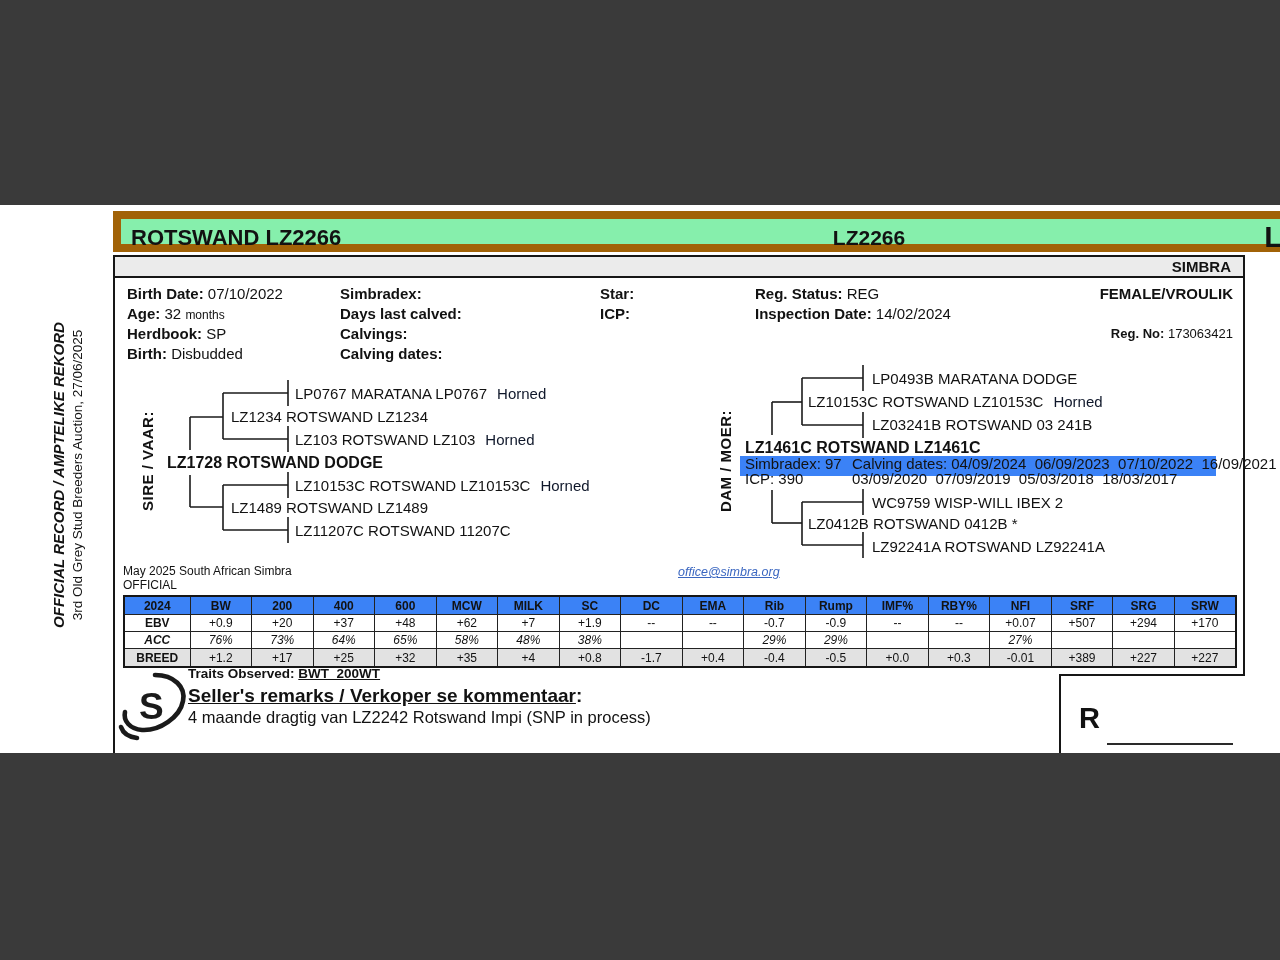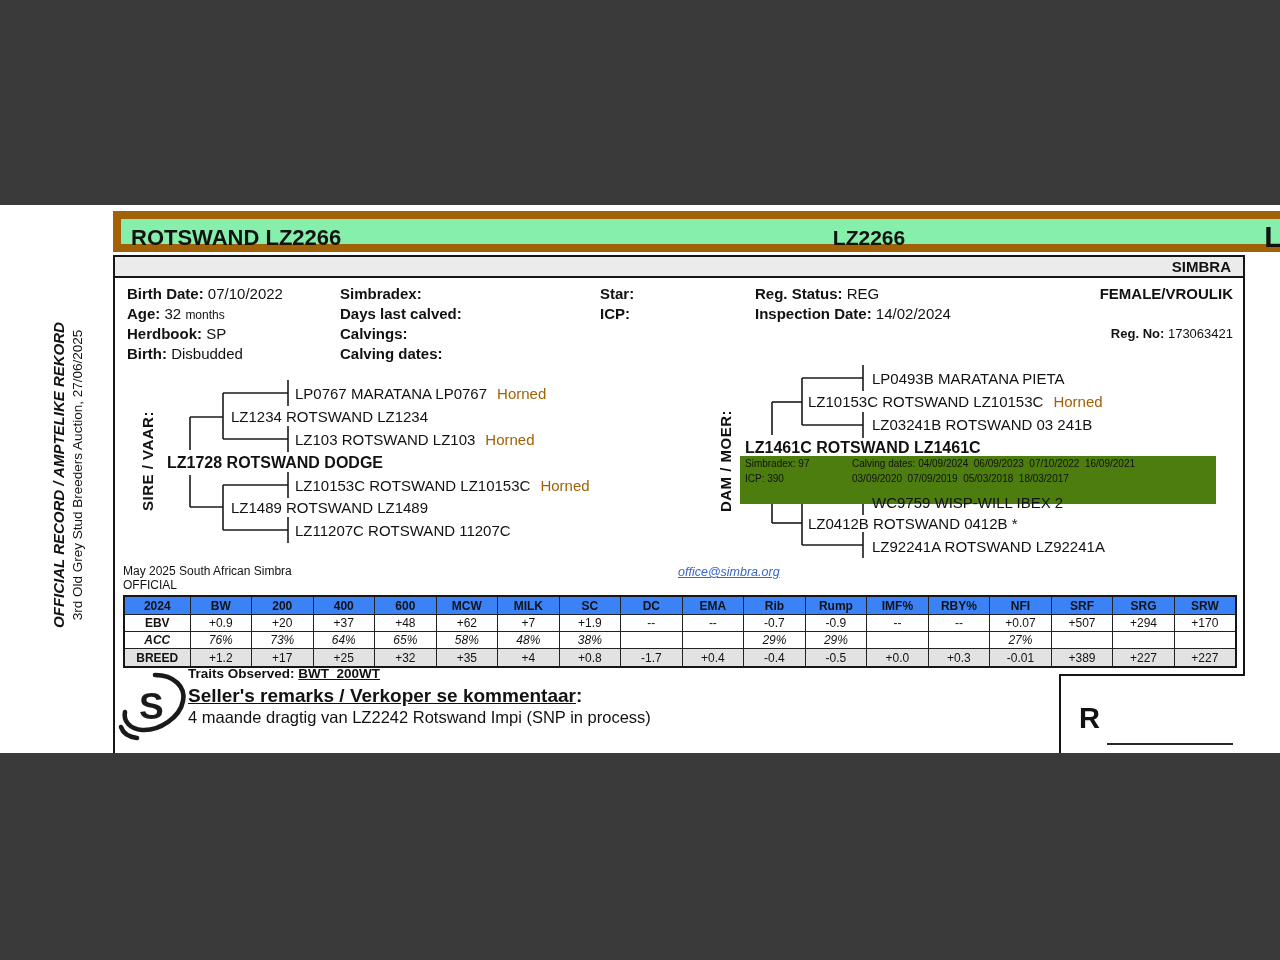--- a/index.html
+++ b/index.html
@@ -16,25 +16,25 @@
              background:#86efac;border:8px solid #a16207;box-sizing:border-box;}
   .addr-bar{position:absolute;left:113px;top:255px;width:1132px;height:23px;
             background:#ebebeb;border:2px solid #161616;box-sizing:border-box;}
   .body-box{position:absolute;left:113px;top:278px;width:1132px;height:475px;
             background:#fff;border-left:2px solid #161616;border-right:2px solid #161616;
             box-sizing:border-box;}
   .info{font-size:15px;height:18px;white-space:nowrap;}
   .info .sm{font-size:12px;}
   .ped{font-size:15px;height:17px;line-height:17px;white-space:nowrap;}
   .ped.bold{font-weight:bold;font-size:16px;}
-  .horned{color:#a16207;margin-left:10px;}
+  .horned{color:#0f172a;margin-left:10px;}
   .vlabel{position:absolute;font-weight:bold;font-size:15px;white-space:nowrap;
           transform:translate(-50%,-50%) rotate(-90deg);letter-spacing:0.5px;}
-  .statsbox{position:absolute;left:740px;top:456px;width:476px;height:48px;
-            background:#4d7c0f;font-size:10px;line-height:16px;}
+  .statsbox{position:absolute;left:740px;top:456px;width:476px;height:20px;
+            background:#3b82f6;font-size:15px;line-height:16px;}
   .statsbox span{position:absolute;white-space:pre;}
   .srcnote{font-size:12px;line-height:14px;}
   table.bp{border-collapse:collapse;table-layout:fixed;width:1114px;
            font-size:12px;background:#fff;border:2px solid #161616;}
   table.bp td,table.bp th{border:1px solid #222;text-align:center;padding:0;
            height:16px;overflow:hidden;white-space:nowrap;}
   table.bp tr.hdr td{background:#3b82f6;font-weight:bold;height:17px;}
   table.bp tr.breed td{background:#e2e2e2;height:17px;}
   table.bp td.lbl{font-weight:bold;}
   table.bp tr.acc td{font-style:italic;}
@@ -150,21 +150,21 @@
 <div class="abs ped" style="left:295px;top:431px;">
   <span>LZ103 ROTSWAND LZ103</span><span class="horned">Horned</span>
 </div>
 <div class="abs ped bold" style="left:164px;top:454px;background:#fff;padding:0 3px;">LZ1728 ROTSWAND DODGE</div>
 <div class="abs ped" style="left:295px;top:477px;">
   <span>LZ10153C ROTSWAND LZ10153C</span><span class="horned">Horned</span>
 </div>
 <div class="abs ped" style="left:231px;top:499px;">LZ1489 ROTSWAND LZ1489</div>
 <div class="abs ped" style="left:295px;top:522px;">LZ11207C ROTSWAND 11207C</div>
 
-<div class="abs ped" style="left:872px;top:370px;">LP0493B MARATANA PIETA</div>
+<div class="abs ped" style="left:872px;top:370px;">LP0493B MARATANA DODGE</div>
 <div class="abs ped" style="left:808px;top:393px;">
   <span>LZ10153C ROTSWAND LZ10153C</span><span class="horned">Horned</span>
 </div>
 <div class="abs ped" style="left:872px;top:416px;text-align:center;">LZ03241B ROTSWAND 03 241B</div>
 <div class="abs ped bold" style="left:742px;top:439px;background:#fff;padding:0 3px;">LZ1461C ROTSWAND LZ1461C</div>
 <div class="statsbox">
   <span style="left:5px;top:0;">Simbradex: 97</span>
   <span style="left:112px;top:0;">Calving dates: 04/09/2024  06/09/2023  07/10/2022  16/09/2021</span>
   <span style="left:5px;top:15px;">ICP: 390</span>
   <span style="left:112px;top:15px;">03/09/2020  07/09/2019  05/03/2018  18/03/2017</span>

